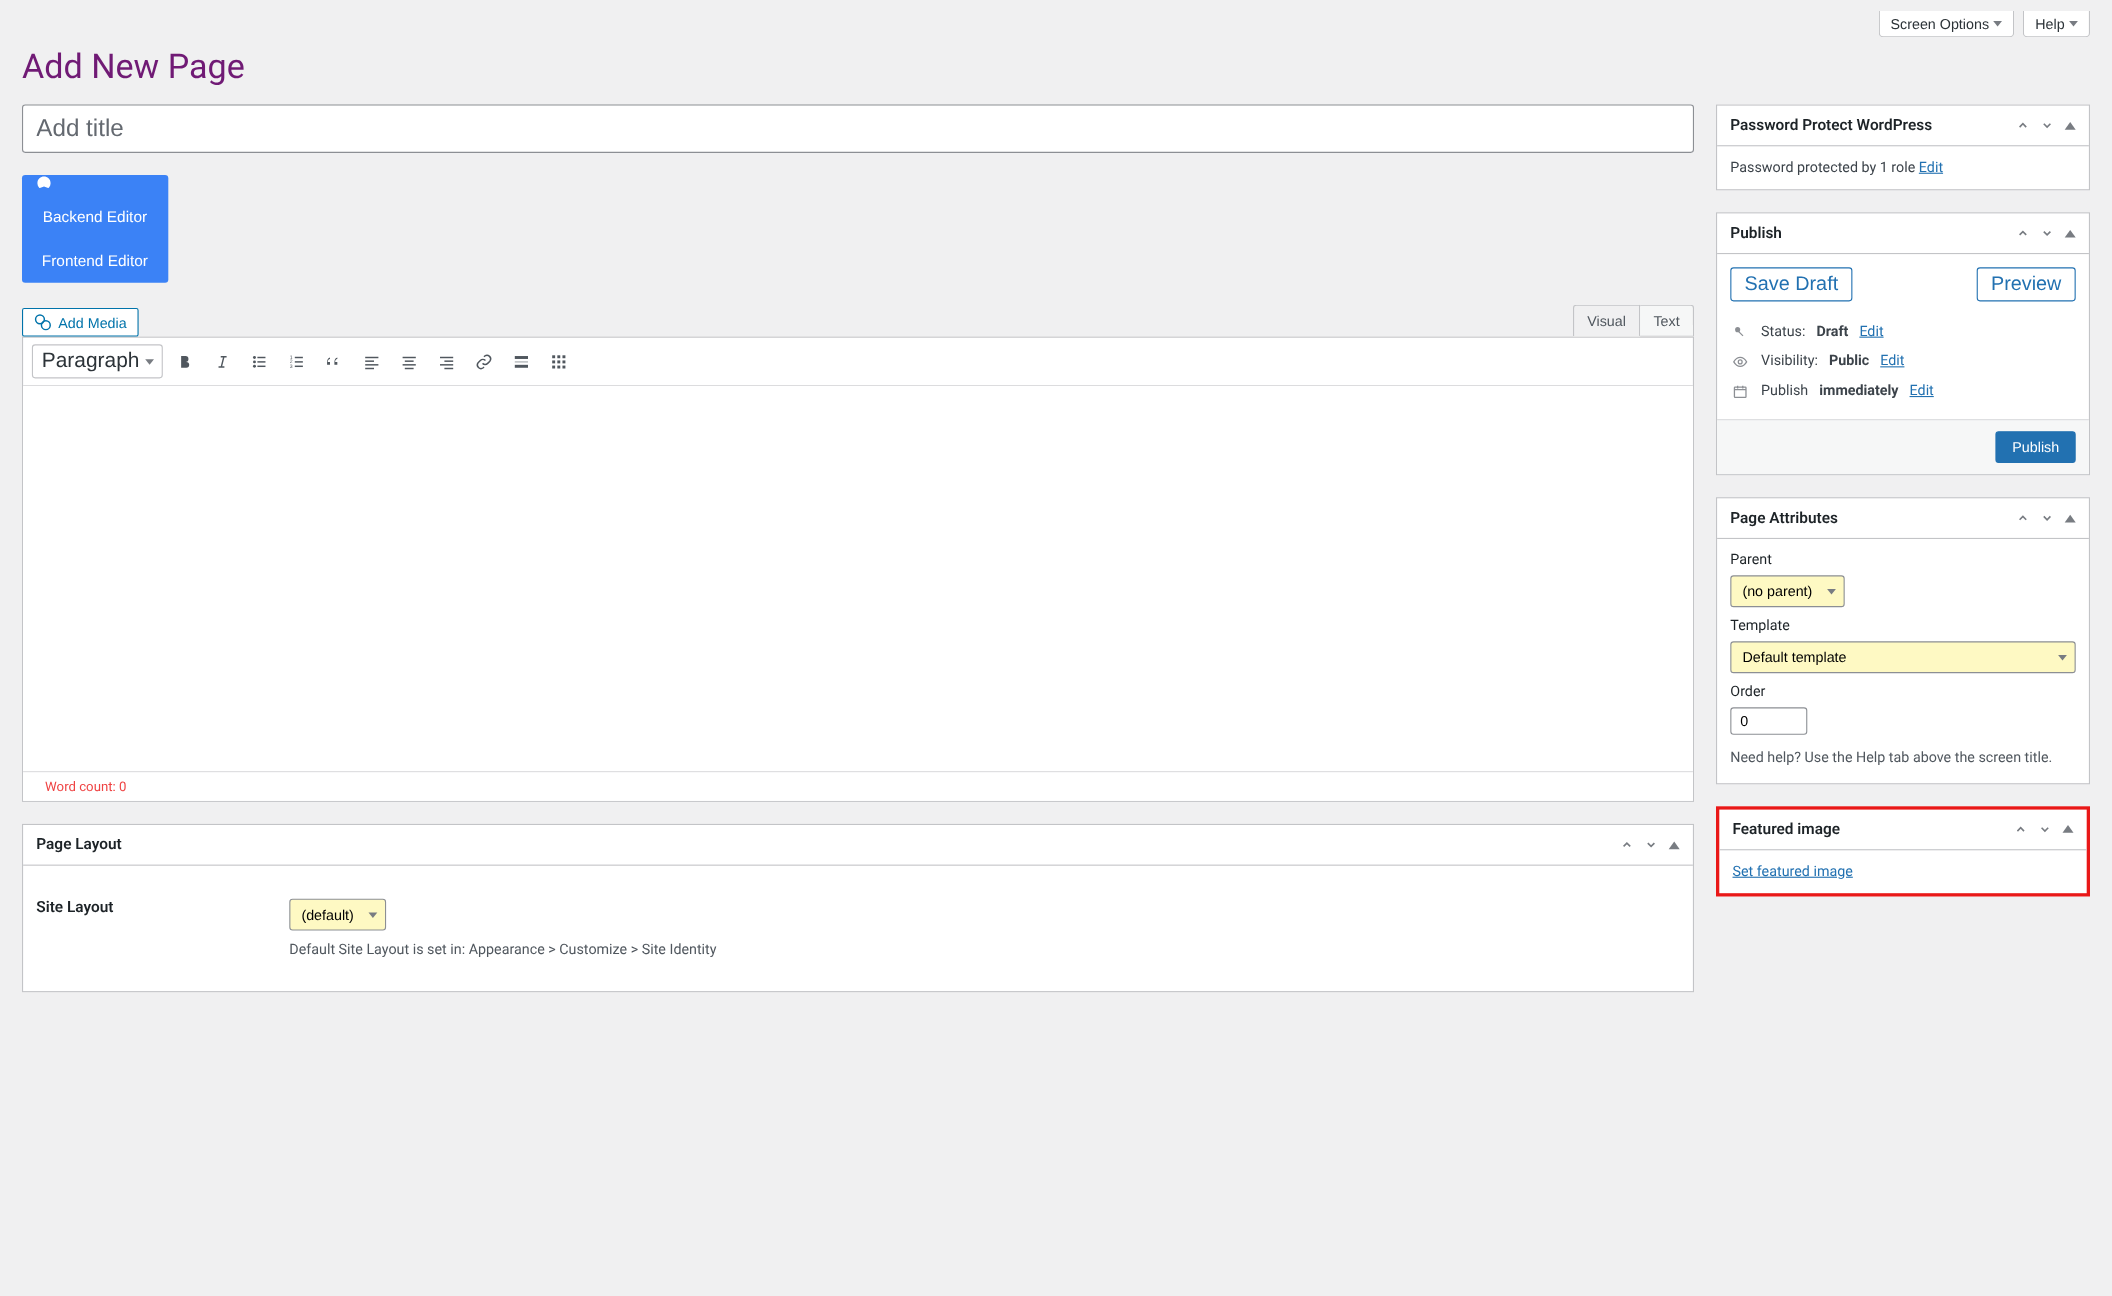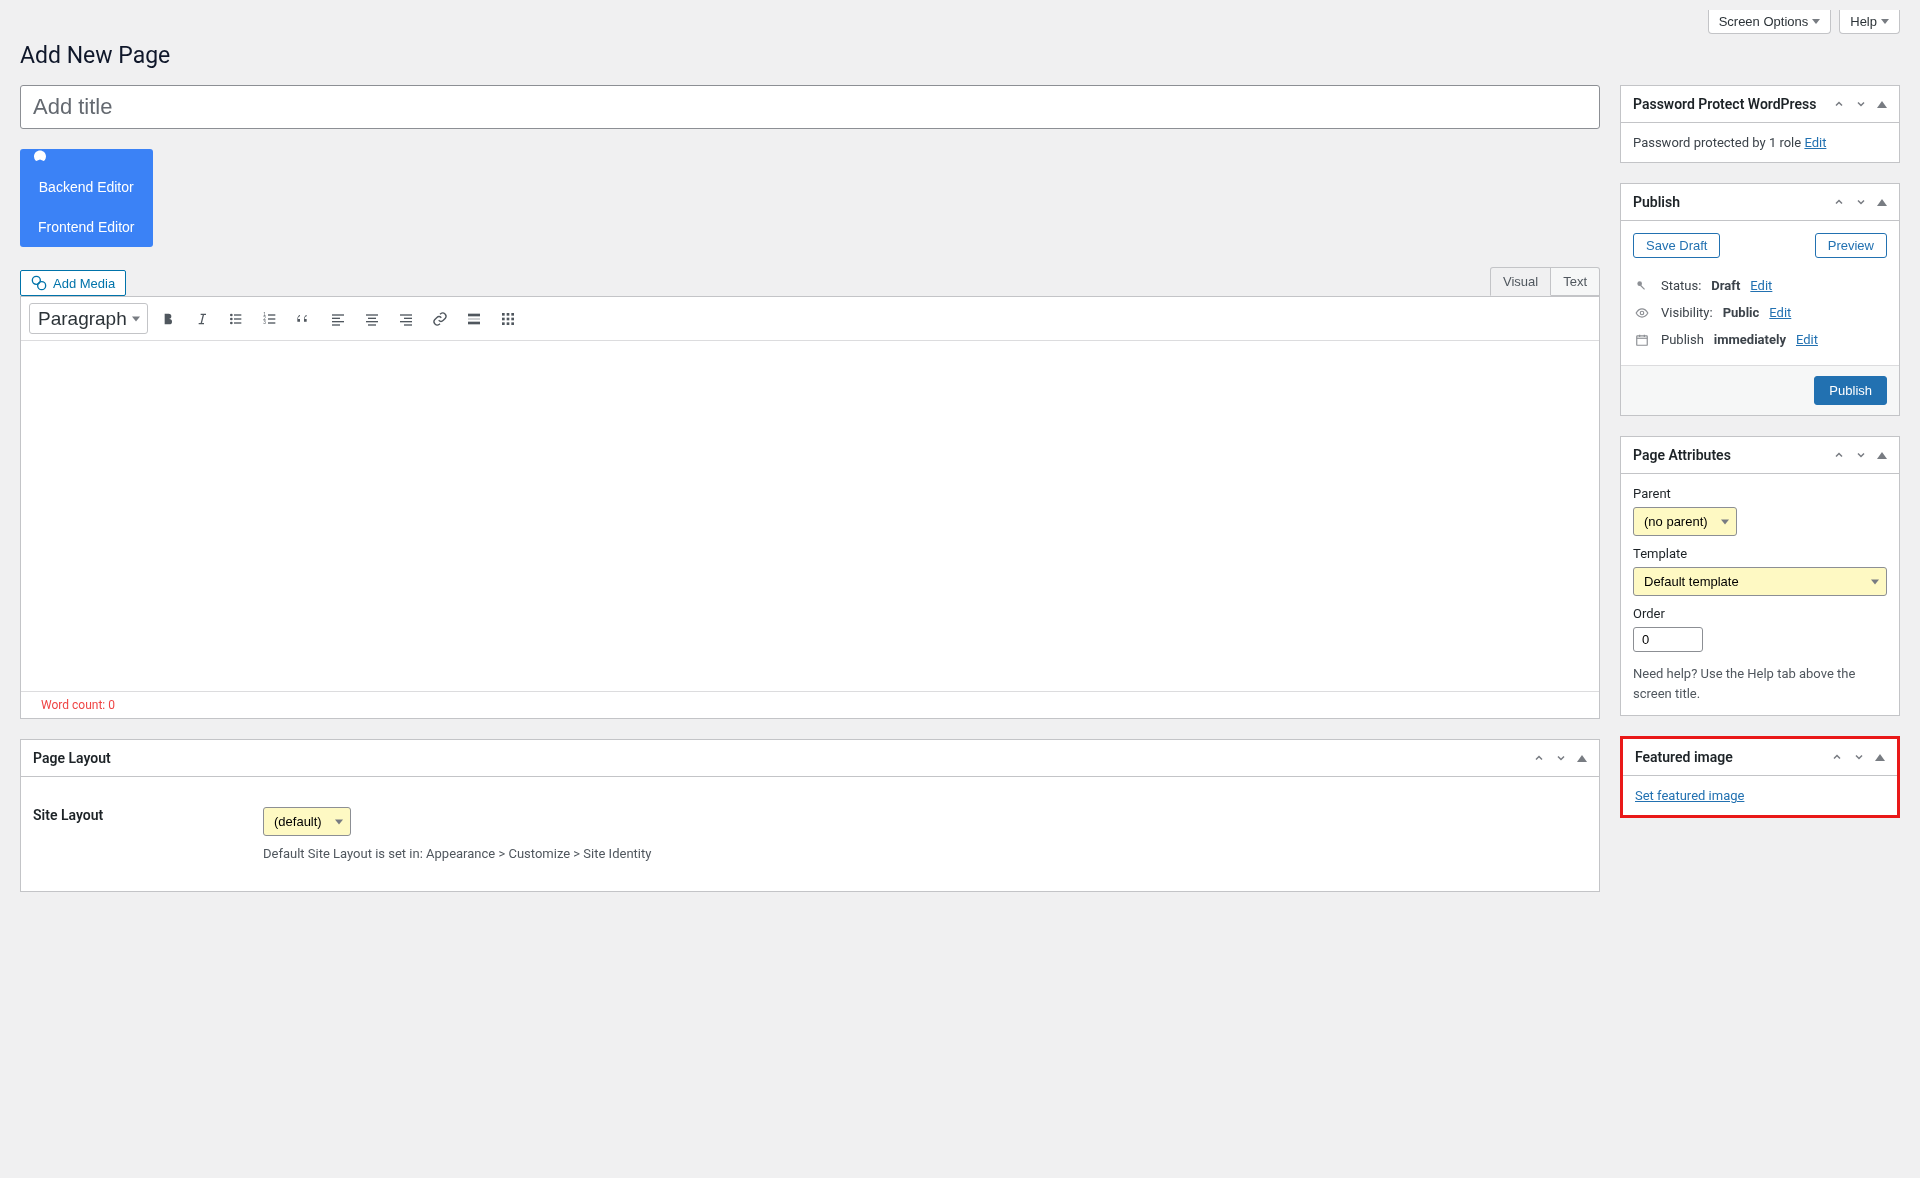--- a/index.html
+++ b/index.html
@@ -29,32 +29,32 @@
   align-items: center;
   gap: 4px;
 }
 .tri-down {
   width: 0; height: 0;
   border-left: 4px solid transparent;
   border-right: 4px solid transparent;
   border-top: 5px solid #787c82;
 }
 h1.page-heading {
-  font-size: 23px;
+  font-size: 31px;
   font-weight: 400;
-  color: #0f172a;
+  color: #701a75;
   margin: 8px 0 16px 0;
 }
 .columns {
   display: flex;
   gap: 20px;
   align-items: flex-start;
 }
 .col-main { flex: 1; min-width: 0; }
-.col-side { width: 280px; flex-shrink: 0; }
+.col-side { width: 340px; flex-shrink: 0; }
 .title-input {
   width: 100%;
   font-size: 22px;
   padding: 8px 12px;
   border: 1px solid #8c8f94;
   border-radius: 3px;
   background: #fff;
   color: #2c3338;
 }
 .title-input::placeholder { color: #646970; }
@@ -183,21 +183,21 @@
 .handle-actions span { cursor: pointer; display: inline-flex; }
 .tri.up { width: 0; height: 0; border-left: 5px solid transparent; border-right: 5px solid transparent; border-bottom: 7px solid #787c82; }
 .postbox-inside { padding: 12px; }
 .link { color: #2271b1; text-decoration: underline; cursor: pointer; }
 .btn-secondary {
   background: #fff;
   border: 1px solid #2271b1;
   color: #2271b1;
   padding: 4px 12px;
   border-radius: 3px;
-  font-size: 13px;
+  font-size: 18px;
   cursor: pointer;
 }
 .btn-primary {
   background: #2271b1;
   border: 1px solid #2271b1;
   color: #fff;
   padding: 6px 14px;
   border-radius: 3px;
   font-size: 13px;
   cursor: pointer;

